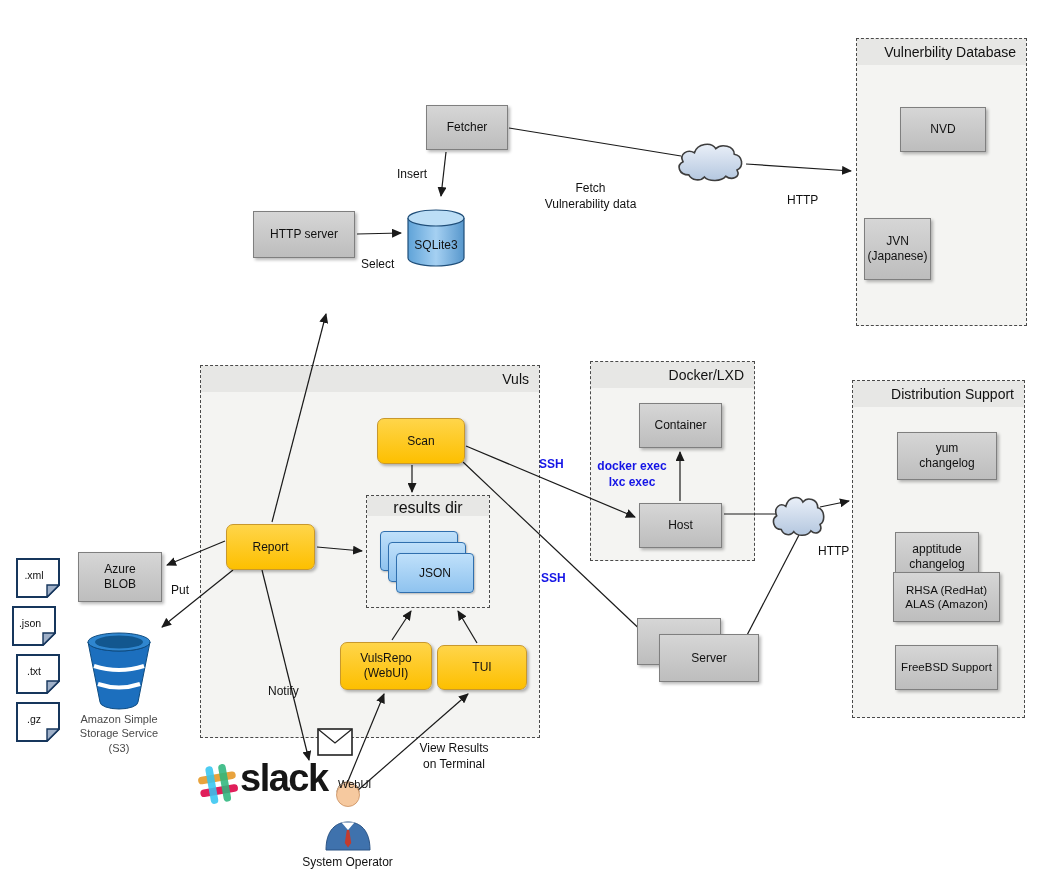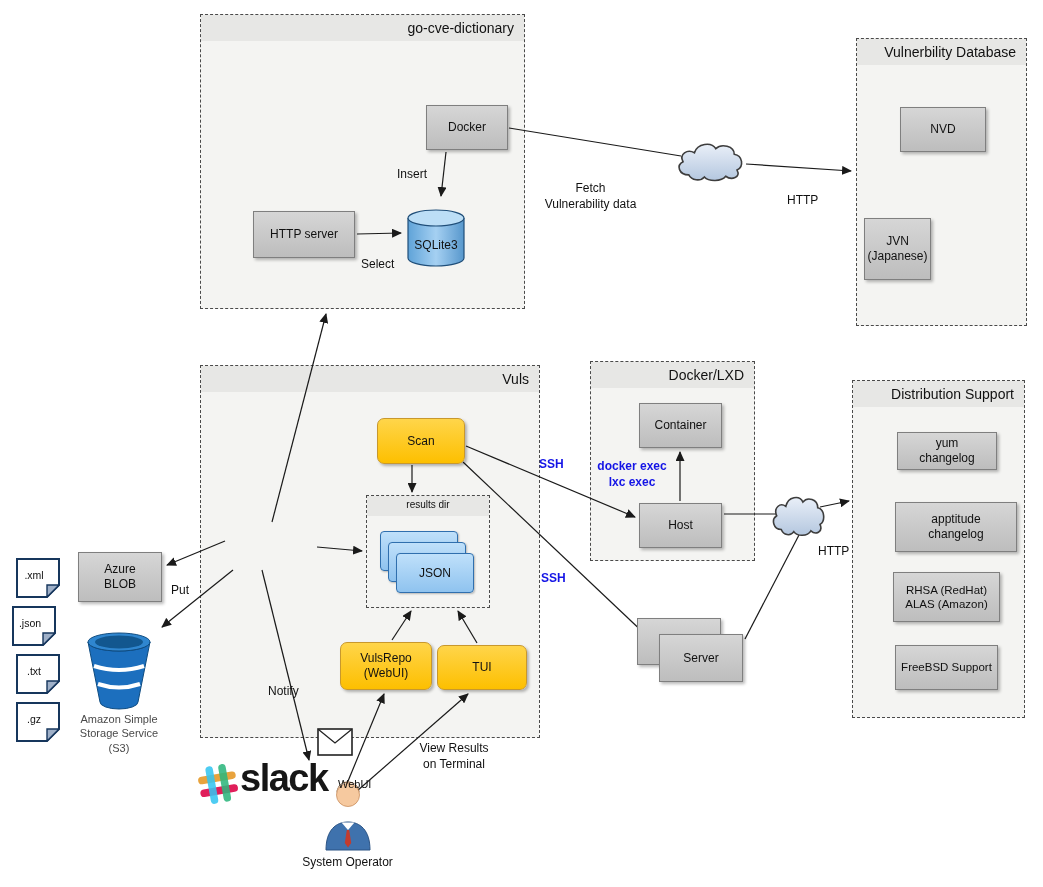--- a/index.html
+++ b/index.html
@@ -3,21 +3,21 @@
 <meta charset="utf-8">
 <style>
   * { box-sizing: border-box; margin: 0; padding: 0; }
   body { font-family: "Liberation Sans", sans-serif; background: #fff; }
   #canvas { position: relative; width: 1043px; height: 887px; background: #fff; overflow: hidden; }
 
   .container { position: absolute; background: #f4f4f2; border: 1.5px dashed #4a4a4a; z-index: 1; }
   .band { position: absolute; top: 0; left: 0; right: 0; height: 26px; background: rgba(0,0,0,0.05); }
   .band.small { height: 20px; }
   .ctitle { position: absolute; top: 5px; right: 10px; font-size: 14px; color: #111; }
-  .ctitle.center { left: 0; right: 0; text-align: center; top: 3px; font-size: 10px; }
+  .ctitle.center { left: 0; right: 0; text-align: center; top: 3px; font-size: 16px; }
 
   #edges { position: absolute; left: 0; top: 0; z-index: 2; pointer-events: none; }
 
   .node { position: absolute; display: flex; align-items: center; justify-content: center;
           text-align: center; font-size: 12px; color: #111; z-index: 3; line-height: 1.25; }
   .lbl { white-space: pre-line; position: relative; }
   .gray { background: linear-gradient(180deg,#d6d6d6,#bdbdbd); border: 1px solid #7f7f7f;
           box-shadow: 2px 2px 3px rgba(0,0,0,0.28); }
   .yellow { background: linear-gradient(180deg,#ffd54a,#fdbf00); border: 1px solid #c8982d;
             border-radius: 7px; box-shadow: 2px 2px 3px rgba(0,0,0,0.28); }
@@ -36,24 +36,20 @@
   .fileicon { position: absolute; z-index: 3; width: 44px; height: 40px; }
   .fileicon .lbl { position: absolute; left: 0; right: 8px; top: 11px; text-align: center; font-size: 10.5px; color:#111; }
   .slack-word { position: absolute; z-index: 3; font-size: 38px; font-weight: 800;
                 letter-spacing: -1.5px; color: #161616; }
 </style>
 </head>
 <body>
 
 <div id="canvas">
 
-  <div class="container" style="left:200px;top:14px;width:325px;height:295px;">
-    <div class="band"></div>
-    <div class="ctitle">go-cve-dictionary</div>
-  </div>
 
   <div class="container" style="left:856px;top:38px;width:171px;height:288px;">
     <div class="band"></div>
     <div class="ctitle">Vulnerbility Database</div>
   </div>
 
   <div class="container" style="left:200px;top:365px;width:340px;height:373px;">
     <div class="band"></div>
     <div class="ctitle">Vuls</div>
   </div>
@@ -107,21 +103,21 @@
       <line x1="346" y1="786" x2="384" y2="694" marker-end="url(#ah)"></line>
       <line x1="357" y1="791" x2="468" y2="694" marker-end="url(#ah)"></line>
     </g>
     <g stroke="#3d3d3d" stroke-width="1.6" fill="url(#cloudg)">
       <use href="#cloudp" transform="translate(676,139) scale(0.71,0.69)"></use>
       <use href="#cloudp" transform="translate(771,492) scale(0.57,0.72)"></use>
     </g>
   </svg>
 
   <div class="node gray" style="left:426px;top:105px;width:82px;height:45px;">
-    <span class="lbl">Docker</span>
+    <span class="lbl">Fetcher</span>
   </div>
   <div class="node gray" style="left:253px;top:211px;width:102px;height:47px;">
     <span class="lbl">HTTP server</span>
   </div>
   <div class="node" style="left:405px;top:206px;width:62px;height:64px;">
     <svg class="fillsvg" viewBox="0 0 62 64">
       <defs>
         <linearGradient id="cyl" x1="0" y1="0" x2="1" y2="0">
           <stop offset="0" stop-color="#5fa3d8"></stop>
             <stop offset="0.5" stop-color="#a5d0f2"></stop>
@@ -138,49 +134,52 @@
     <span class="lbl">NVD</span>
   </div>
   <div class="node gray" style="left:864px;top:218px;width:67px;height:62px;">
     <span class="lbl">JVN
 (Japanese)</span>
   </div>
 
   <div class="node yellow" style="left:377px;top:418px;width:88px;height:46px;">
     <span class="lbl">Scan</span>
   </div>
+  <div class="node yellow" style="left:226px;top:524px;width:89px;height:46px;">
+    <span class="lbl">Report</span>
+  </div>
   <div class="node bluecard" style="left:380px;top:531px;width:78px;height:40px;"></div>
   <div class="node bluecard" style="left:388px;top:542px;width:78px;height:40px;"></div>
   <div class="node bluecard" style="left:396px;top:553px;width:78px;height:40px;">
     <span class="lbl">JSON</span>
   </div>
   <div class="node yellow" style="left:340px;top:642px;width:92px;height:48px;">
     <span class="lbl">VulsRepo
 (WebUI)</span>
   </div>
   <div class="node yellow" style="left:437px;top:645px;width:90px;height:45px;">
     <span class="lbl">TUI</span>
   </div>
 
   <div class="node gray" style="left:639px;top:403px;width:83px;height:45px;">
     <span class="lbl">Container</span>
   </div>
   <div class="node gray" style="left:639px;top:503px;width:83px;height:45px;">
     <span class="lbl">Host</span>
   </div>
   <div class="node gray" style="left:637px;top:618px;width:84px;height:47px;"></div>
-  <div class="node gray" style="left:659px;top:634px;width:84px;height:48px;">
+  <div class="node gray" style="left:659px;top:634px;width:100px;height:48px;">
     <span class="lbl">Server</span>
   </div>
 
-  <div class="node gray" style="left:897px;top:432px;width:100px;height:38px;">
+  <div class="node gray" style="left:897px;top:432px;width:100px;height:48px;">
     <span class="lbl">yum
 changelog</span>
   </div>
-  <div class="node gray" style="left:895px;top:502px;width:122px;height:50px;">
+  <div class="node gray" style="left:895px;top:532px;width:84px;height:50px;">
     <span class="lbl">apptitude
 changelog</span>
   </div>
   <div class="node gray small-text" style="left:893px;top:572px;width:107px;height:50px;">
     <span class="lbl">RHSA (RedHat)
 ALAS (Amazon)</span>
   </div>
   <div class="node gray small-text" style="left:895px;top:645px;width:103px;height:45px;">
     <span class="lbl">FreeBSD Support</span>
   </div>

